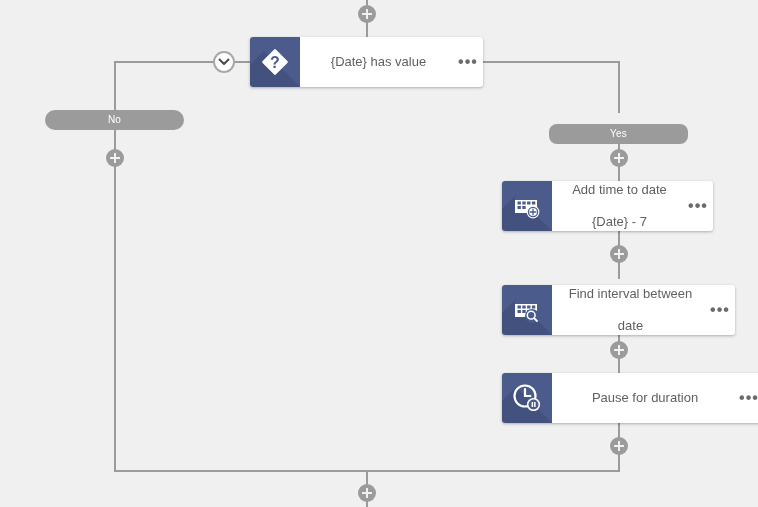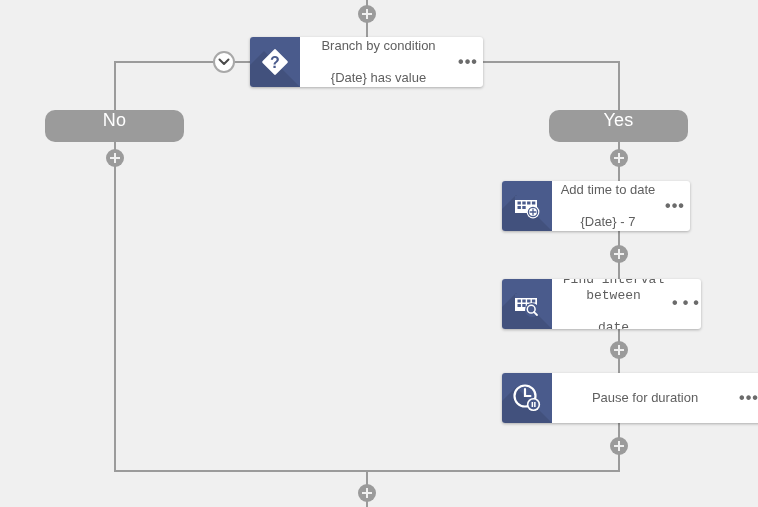--- a/index.html
+++ b/index.html
@@ -56,26 +56,26 @@
     background: #ffffff;
     border: 2px solid #a8a8a8;
     box-sizing: border-box;
     cursor: pointer;
   }
   .chevron-circle svg { display: block; margin: 4px auto 0; }
 
   
   .pill {
     position: absolute;
-    height: 32px;
+    height: 20px;
     line-height: 20px;
     border-radius: 10px;
     background: #9b9b9b;
     color: #ffffff;
-    font-size: 18px;
+    font-size: 10px;
     text-align: center;
     letter-spacing: .2px;
     cursor: pointer;
     user-select: none;
   }
 
   
   .card {
     position: absolute;
     height: 50px;
@@ -172,51 +172,50 @@
 
   <div class="chevron-circle" style="left:213px; top:51px;">
     <svg width="12" height="10" viewBox="0 0 12 10">
       <path d="M1.5 2.5 L6 7 L10.5 2.5" fill="none" stroke="#4a4a4a" stroke-width="2" stroke-linecap="round" stroke-linejoin="round"></path>
     </svg>
   </div>
 
   <div class="pill" style="left:45px; top:110px; width:139px;">
     <span>No</span>
   </div>
-  <div class="pill" style="left:549px; top:110px; width:139px;">
+  <div class="pill" style="left:549px; top:124px; width:139px;border-radius:8px;">
     <span>Yes</span>
   </div>
 
   <div class="plus" style="left:358px; top:5px;"></div>
   <div class="plus" style="left:106px; top:149px;"></div>
   <div class="plus" style="left:610px; top:149px;"></div>
   <div class="plus" style="left:610px; top:245px;"></div>
   <div class="plus" style="left:610px; top:341px;"></div>
   <div class="plus" style="left:610px; top:437px;"></div>
   <div class="plus" style="left:358px; top:484px;"></div>
 
   <div class="card" style="left:250px; top:37px; width:233px;">
     <div class="card-icon">
       <svg width="32" height="32" viewBox="0 0 32 32">
         <rect x="6.5" y="6.5" width="19" height="19" rx="1.5" fill="#ffffff" transform="rotate(45 16 16)"></rect>
         <text x="16" y="22" text-anchor="middle" font-family="Liberation Sans, sans-serif" font-size="16" font-weight="bold" fill="#4a5b8c">?</text>
       </svg>
     </div>
     <div class="card-body">
       <div class="card-label">
-        <div>Branch by condition</div>
         <div>{Date} has value</div>
       </div>
     </div>
     <div class="card-menu">
       <span class="dots">•••</span>
     </div>
   </div>
 
-  <div class="card" style="left:502px; top:181px; width:188px;">
+  <div class="card" style="left:502px; top:181px; width:211px;">
     <div class="card-icon">
       <svg width="32" height="32" viewBox="0 0 32 32">
         <rect x="4" y="6" width="22" height="17" fill="#ffffff"></rect>
         <rect x="4" y="6" width="22" height="4" fill="#4a5b8c"></rect>
         <g fill="#4a5b8c">
           <rect x="6.5" y="11.5" width="3.4" height="3"></rect>
           <rect x="11.3" y="11.5" width="3.4" height="3"></rect>
           <rect x="16.1" y="11.5" width="3.4" height="3"></rect>
           <rect x="20.9" y="11.5" width="3.4" height="3"></rect>
           <rect x="6.5" y="16" width="3.4" height="3"></rect>
@@ -231,21 +230,21 @@
       <div class="card-label">
         <div>Add time to date</div>
         <div>{Date} - 7</div>
       </div>
     </div>
     <div class="card-menu">
       <span class="dots">•••</span>
     </div>
   </div>
 
-  <div class="card" style="left:502px; top:279px; width:199px;font-family:Liberation Mono, monospace;">
+  <div class="card" style="left:502px; top:285px; width:233px;">
     <div class="card-icon">
       <svg width="32" height="32" viewBox="0 0 32 32">
         <rect x="4" y="6" width="22" height="17" fill="#ffffff"></rect>
         <rect x="4" y="6" width="22" height="4" fill="#4a5b8c"></rect>
         <g fill="#4a5b8c">
           <rect x="6.5" y="11.5" width="3.4" height="3"></rect>
           <rect x="11.3" y="11.5" width="3.4" height="3"></rect>
           <rect x="16.1" y="11.5" width="3.4" height="3"></rect>
           <rect x="20.9" y="11.5" width="3.4" height="3"></rect>
           <rect x="6.5" y="16" width="3.4" height="3"></rect>

